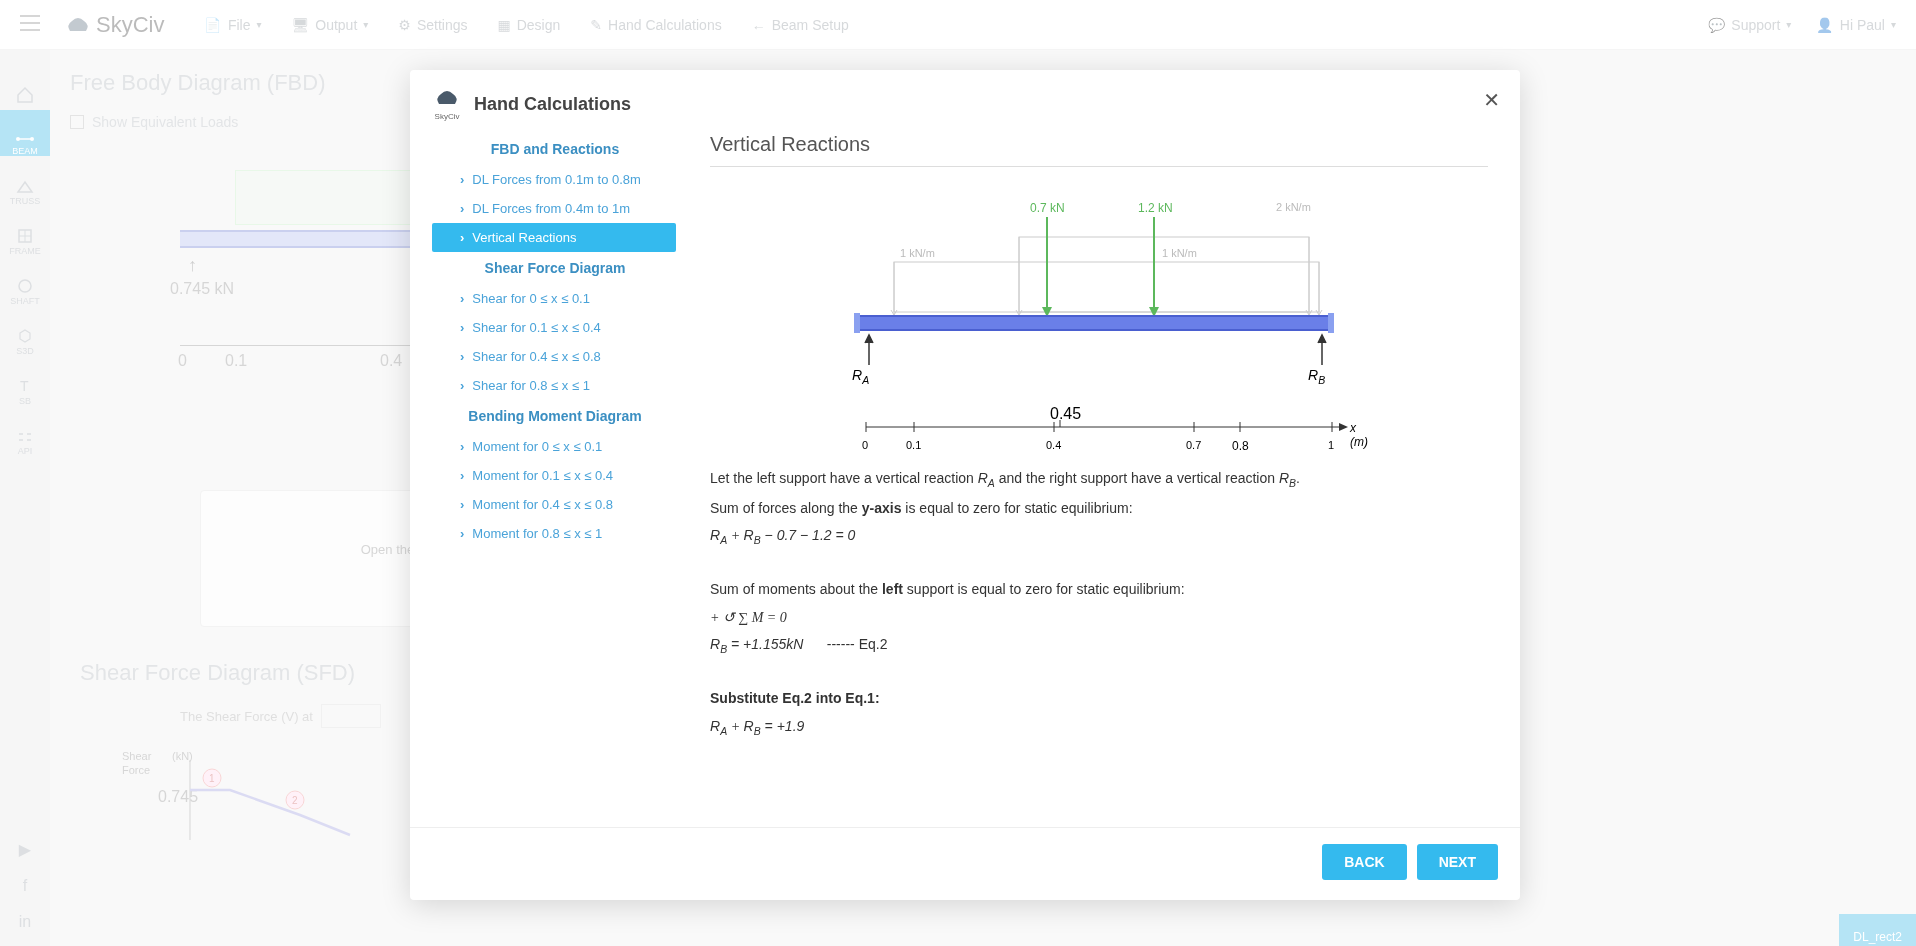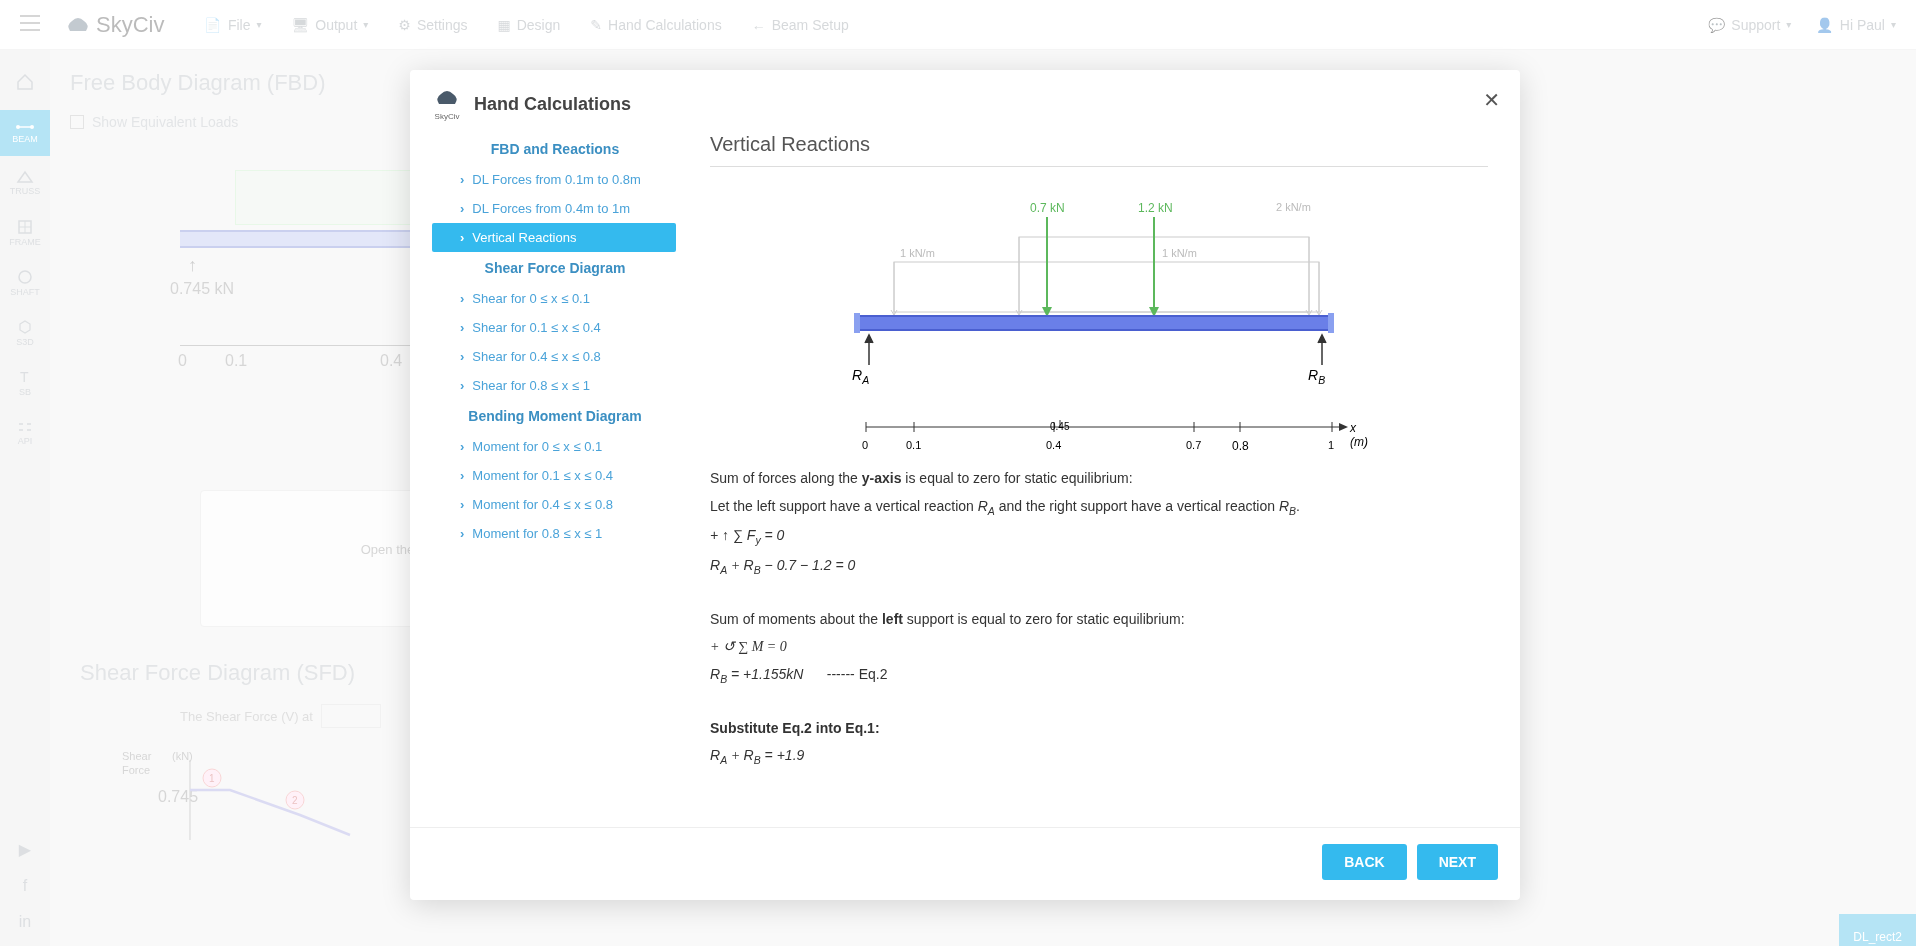--- a/index.html
+++ b/index.html
@@ -12,21 +12,21 @@
 .hamburger { width: 24px; color: #888; margin-right: 20px; }
 .logo { display: flex; align-items: center; margin-right: 40px; color: #555; font-size: 22px; font-weight: 400; }
 .logo svg { margin-right: 4px; }
 .menu-items { display: flex; gap: 30px; flex: 1; }
 .menu-item { color: #9aa0a6; font-size: 14px; display: flex; align-items: center; gap: 6px; cursor: pointer; }
 .menu-item .caret { font-size: 10px; }
 .right-menu { display: flex; gap: 25px; }
 
 
 .leftrail { position: absolute; left: 0; top: 50px; bottom: 0; width: 50px; background: #e8e8e8; display: flex; flex-direction: column; align-items: center; padding-top: 10px; gap: 4px; }
-.rail-item { width: 50px; height: 46px; display: flex; flex-direction: column; align-items: center; justify-content: center; color: #aab0b6; font-size: 9px; cursor: pointer; }
+.rail-item { width: 50px; height: 46px; display: flex; flex-direction: column; align-items: center; justify-content: flex-end; color: #aab0b6; font-size: 9px; cursor: pointer; }
 .rail-item.active { background: #46bce6; color: #fff; }
 .rail-item svg { margin-bottom: 2px; }
 .rail-social { position: absolute; bottom: 15px; left: 0; width: 50px; display: flex; flex-direction: column; align-items: center; gap: 18px; color: #aab0b6; }
 
 
 .bg-content { position: absolute; left: 70px; top: 70px; right: 20px; color: #aaa; }
 .panel-title { font-size: 22px; color: #b8bdc2; font-weight: 400; margin-bottom: 18px; }
 .checkbox-row { display: flex; align-items: center; gap: 8px; font-size: 14px; color: #b8bdc2; margin-bottom: 40px; }
 .beam-diag { position: relative; height: 180px; }
 .beam-bar { position: absolute; left: 110px; top: 60px; width: 300px; height: 18px; background: #b9c3f0; border-top: 2px solid #7a8bd6; border-bottom: 2px solid #7a8bd6; }
@@ -346,31 +346,30 @@
               <line x1="200" y1="7" x2="200" y2="17"></line>
               <line x1="206" y1="5" x2="206" y2="12"></line>
               <line x1="340" y1="7" x2="340" y2="17"></line>
               <line x1="386" y1="7" x2="386" y2="17"></line>
               <line x1="478" y1="7" x2="478" y2="17"></line>
             </g>
         </svg>
         <div style="position:absolute;left:28px;top:252px;font-size:11px">0</div>
         <div style="position:absolute;left:72px;top:252px;font-size:11px">0.1</div>
         <div style="position:absolute;left:212px;top:252px;font-size:11px">0.4</div>
-        <div style="position:absolute;left:216px;top:234px;font-size:10px">0.45</div>
+        <div style="position:absolute;left:216px;top:218px;font-size:16px">0.45</div>
         <div style="position:absolute;left:352px;top:252px;font-size:11px">0.7</div>
         <div style="position:absolute;left:398px;top:252px;font-size:12px">0.8</div>
         <div style="position:absolute;left:494px;top:252px;font-size:11px">1</div>
         <div style="position:absolute;left:516px;top:234px;font-size:12px;font-style:italic">x (m)</div>
       </div>
 
       <div class="calc-text">
+        <p><span>Let the left support have a vertical reaction </span><span class="eq"><span>R</span><span class="sub">A</span></span><span> and the right support have a vertical reaction </span><span class="eq"><span>R</span><span class="sub">B</span></span><span>.</span></p>
         <p><span>Sum of forces along the </span><b>y-axis</b><span> is equal to zero for static equilibrium:</span></p>
-        <p><span>Let the left support have a vertical reaction </span><span class="eq"><span>R</span><span class="sub">A</span></span><span> and the right support have a vertical reaction </span><span class="eq"><span>R</span><span class="sub">B</span></span><span>.</span></p>
-        <p class="eq"><span>+ ↑ ∑ F</span><span class="sub">y</span><span> = 0</span></p>
         <p class="eq"><span>R</span><span class="sub">A</span> + <span>R</span><span class="sub">B</span><span> − 0.7 − 1.2 = 0</span></p>
         <br>
         <p><span>Sum of moments about the </span><b>left</b><span> support is equal to zero for static equilibrium:</span></p>
         <p class="eq">+ ↺ ∑ M = 0</p>
         <p><span class="eq"><span>R</span><span class="sub">B</span><span> = +1.155kN</span></span> &nbsp;&nbsp;&nbsp;&nbsp; <span>------ Eq.2</span></p>
         <br>
         <p><b>Substitute Eq.2 into Eq.1:</b></p>
         <p class="eq"><span>R</span><span class="sub">A</span> + <span>R</span><span class="sub">B</span><span> = +1.9</span></p>
       </div>
     </div>

